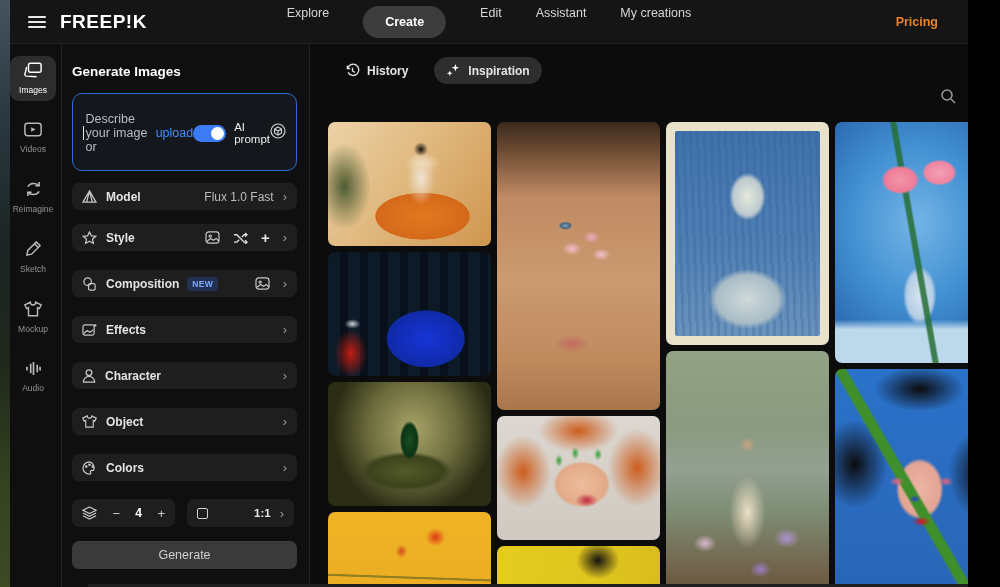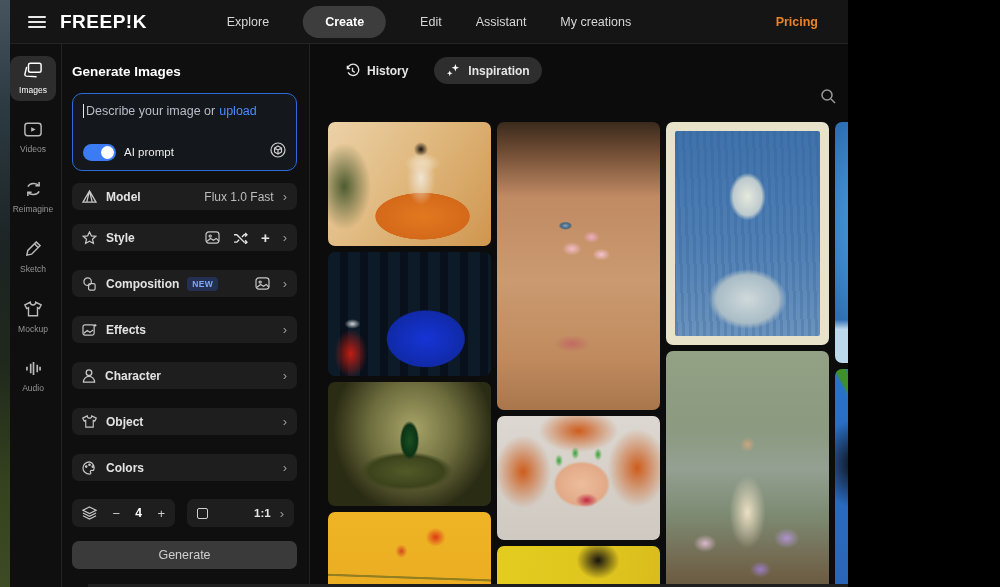--- a/index.html
+++ b/index.html
@@ -1,47 +1,47 @@
 <!DOCTYPE html>
 <html><head>
 <meta charset="utf-8">
 <style>
   * { margin:0; padding:0; box-sizing:border-box; }
   html,body { background:#000; }
   body { font-family:"Liberation Sans", sans-serif; }
-  .app { position:relative; width:848px; height:587px; background:#0c0c0c; overflow:hidden; }
+  .app { position:relative; width:968px; height:587px; background:#0c0c0c; overflow:hidden; }
 
   
   .desktop-edge { position:absolute; left:0; top:0; width:10px; height:587px;
     background:linear-gradient(180deg,#46545f 0%,#2c3a42 18%,#1c2424 42%,#20281c 62%,#34421f 82%,#3d4a24 100%); }
 
   
   .topbar { position:absolute; left:10px; top:0; right:0; height:44px; background:#151515;
     border-bottom:1px solid #232323; display:flex; align-items:center; }
   .burger { width:18px; height:12px; display:flex; flex-direction:column; justify-content:space-between; margin-left:18px; cursor:pointer; }
   .burger span { display:block; height:2px; background:#e8e8e8; border-radius:1px; }
   .logo { color:#fff; font-size:19px; font-weight:800; letter-spacing:.5px; margin-left:14px; font-style:normal; }
-  .nav-center { position:absolute; left:50%; transform:translateX(-50%); display:flex; align-items:center; gap:34px; }
+  .nav-center { position:absolute; left:50%; transform:translateX(-50%); display:flex; align-items:flex-start; gap:34px; }
   .nav-item { color:#d6d6d6; font-size:12.5px; cursor:pointer; white-space:nowrap; }
   .nav-item.pill { background:#3d3d3d; color:#fff; padding:9px 22px; border-radius:18px; font-weight:600; }
   .pricing { margin-left:auto; margin-right:30px; color:#e8832b; font-size:12.5px; font-weight:700; cursor:pointer; }
 
   
   .rail { position:absolute; left:10px; top:44px; width:52px; bottom:0; background:#0f0f0f;
     border-right:1px solid #232323; display:flex; flex-direction:column; align-items:flex-start; padding-top:12px; gap:15px; }
   .rail-item { display:flex; flex-direction:column; align-items:center; gap:3px; color:#949494; cursor:pointer; width:46px; padding:6px 0; }
   .rail-item svg { stroke:#b9b9b9; }
   .rail-item .rlabel { font-size:8.5px; }
   .rail-item.active { background:#2d2d2d; border-radius:9px; color:#fff; }
   .rail-item.active svg { stroke:#fff; }
 
   
   .panel { position:absolute; left:62px; top:44px; width:248px; bottom:0; background:#0f0f0f; border-right:1px solid #232323; padding:20px 12px 0 10px; }
   .panel-title { color:#fff; font-size:13.5px; font-weight:700; }
-  .prompt-box { margin-top:14px; height:78px; background:#14171c; border:1.5px solid #2e6bd6; border-radius:10px; padding:10px 10px 8px 10px; display:flex; flex-direction:column; justify-content:space-between; cursor:text; }
+  .prompt-box { margin-top:14px; height:78px; background:#14171c; border:1.5px solid #2e6bd6; border-radius:10px; padding:10px 10px 8px 10px; display:flex; flex-direction:row; justify-content:space-between; cursor:text; }
   .prompt-line { font-size:12.5px; color:#b9bdc5; display:flex; align-items:center; }
   .caret { display:inline-block; width:1px; height:14px; background:#e8e8e8; margin-right:2px; }
   .upload-link { color:#4a8cff; margin-left:4px; cursor:pointer; }
   .prompt-foot { display:flex; align-items:center; }
   .toggle { width:33px; height:17px; border-radius:9px; background:#3b7cf5; position:relative; cursor:pointer; flex:0 0 auto; }
   .toggle .knob { position:absolute; right:2px; top:2px; width:13px; height:13px; border-radius:50%; background:#fff; }
   .toggle-label { color:#ececec; font-size:11.5px; margin-left:8px; }
   .cube-ic { margin-left:auto; }
 
   .row { background:#1e1e1e; border-radius:7px; height:27px; display:flex; align-items:center; padding:0 10px; cursor:pointer; }

